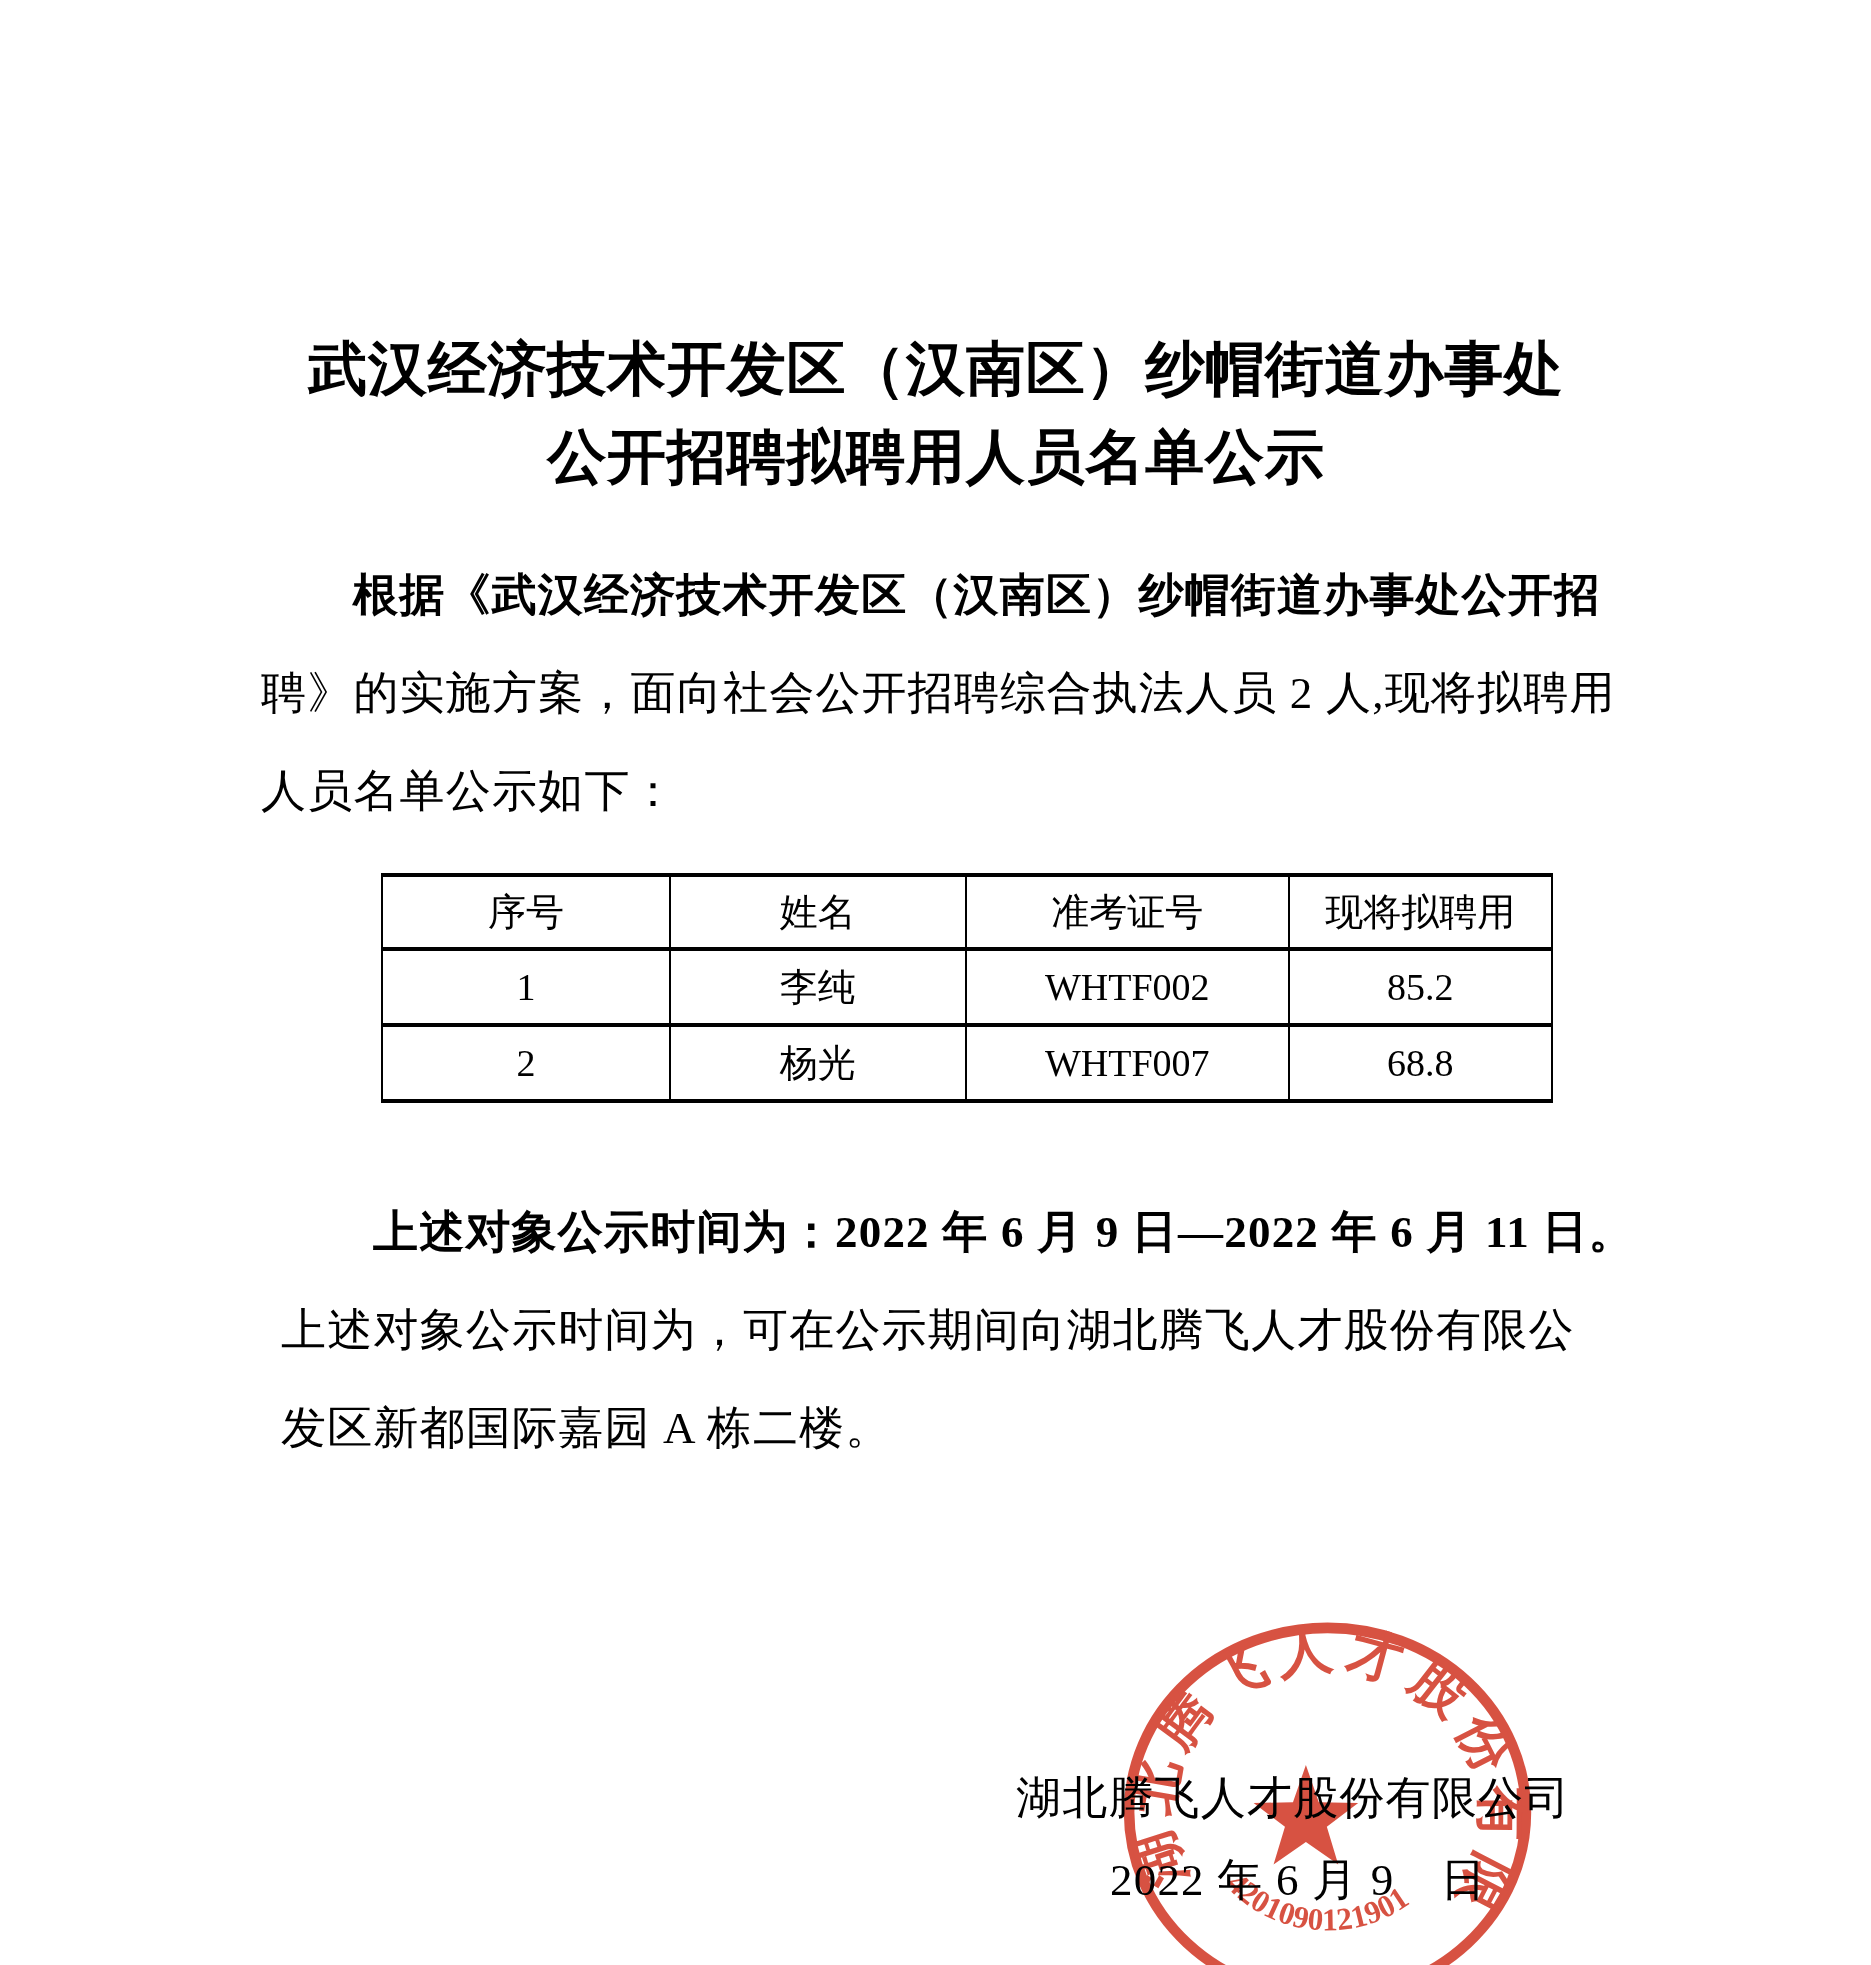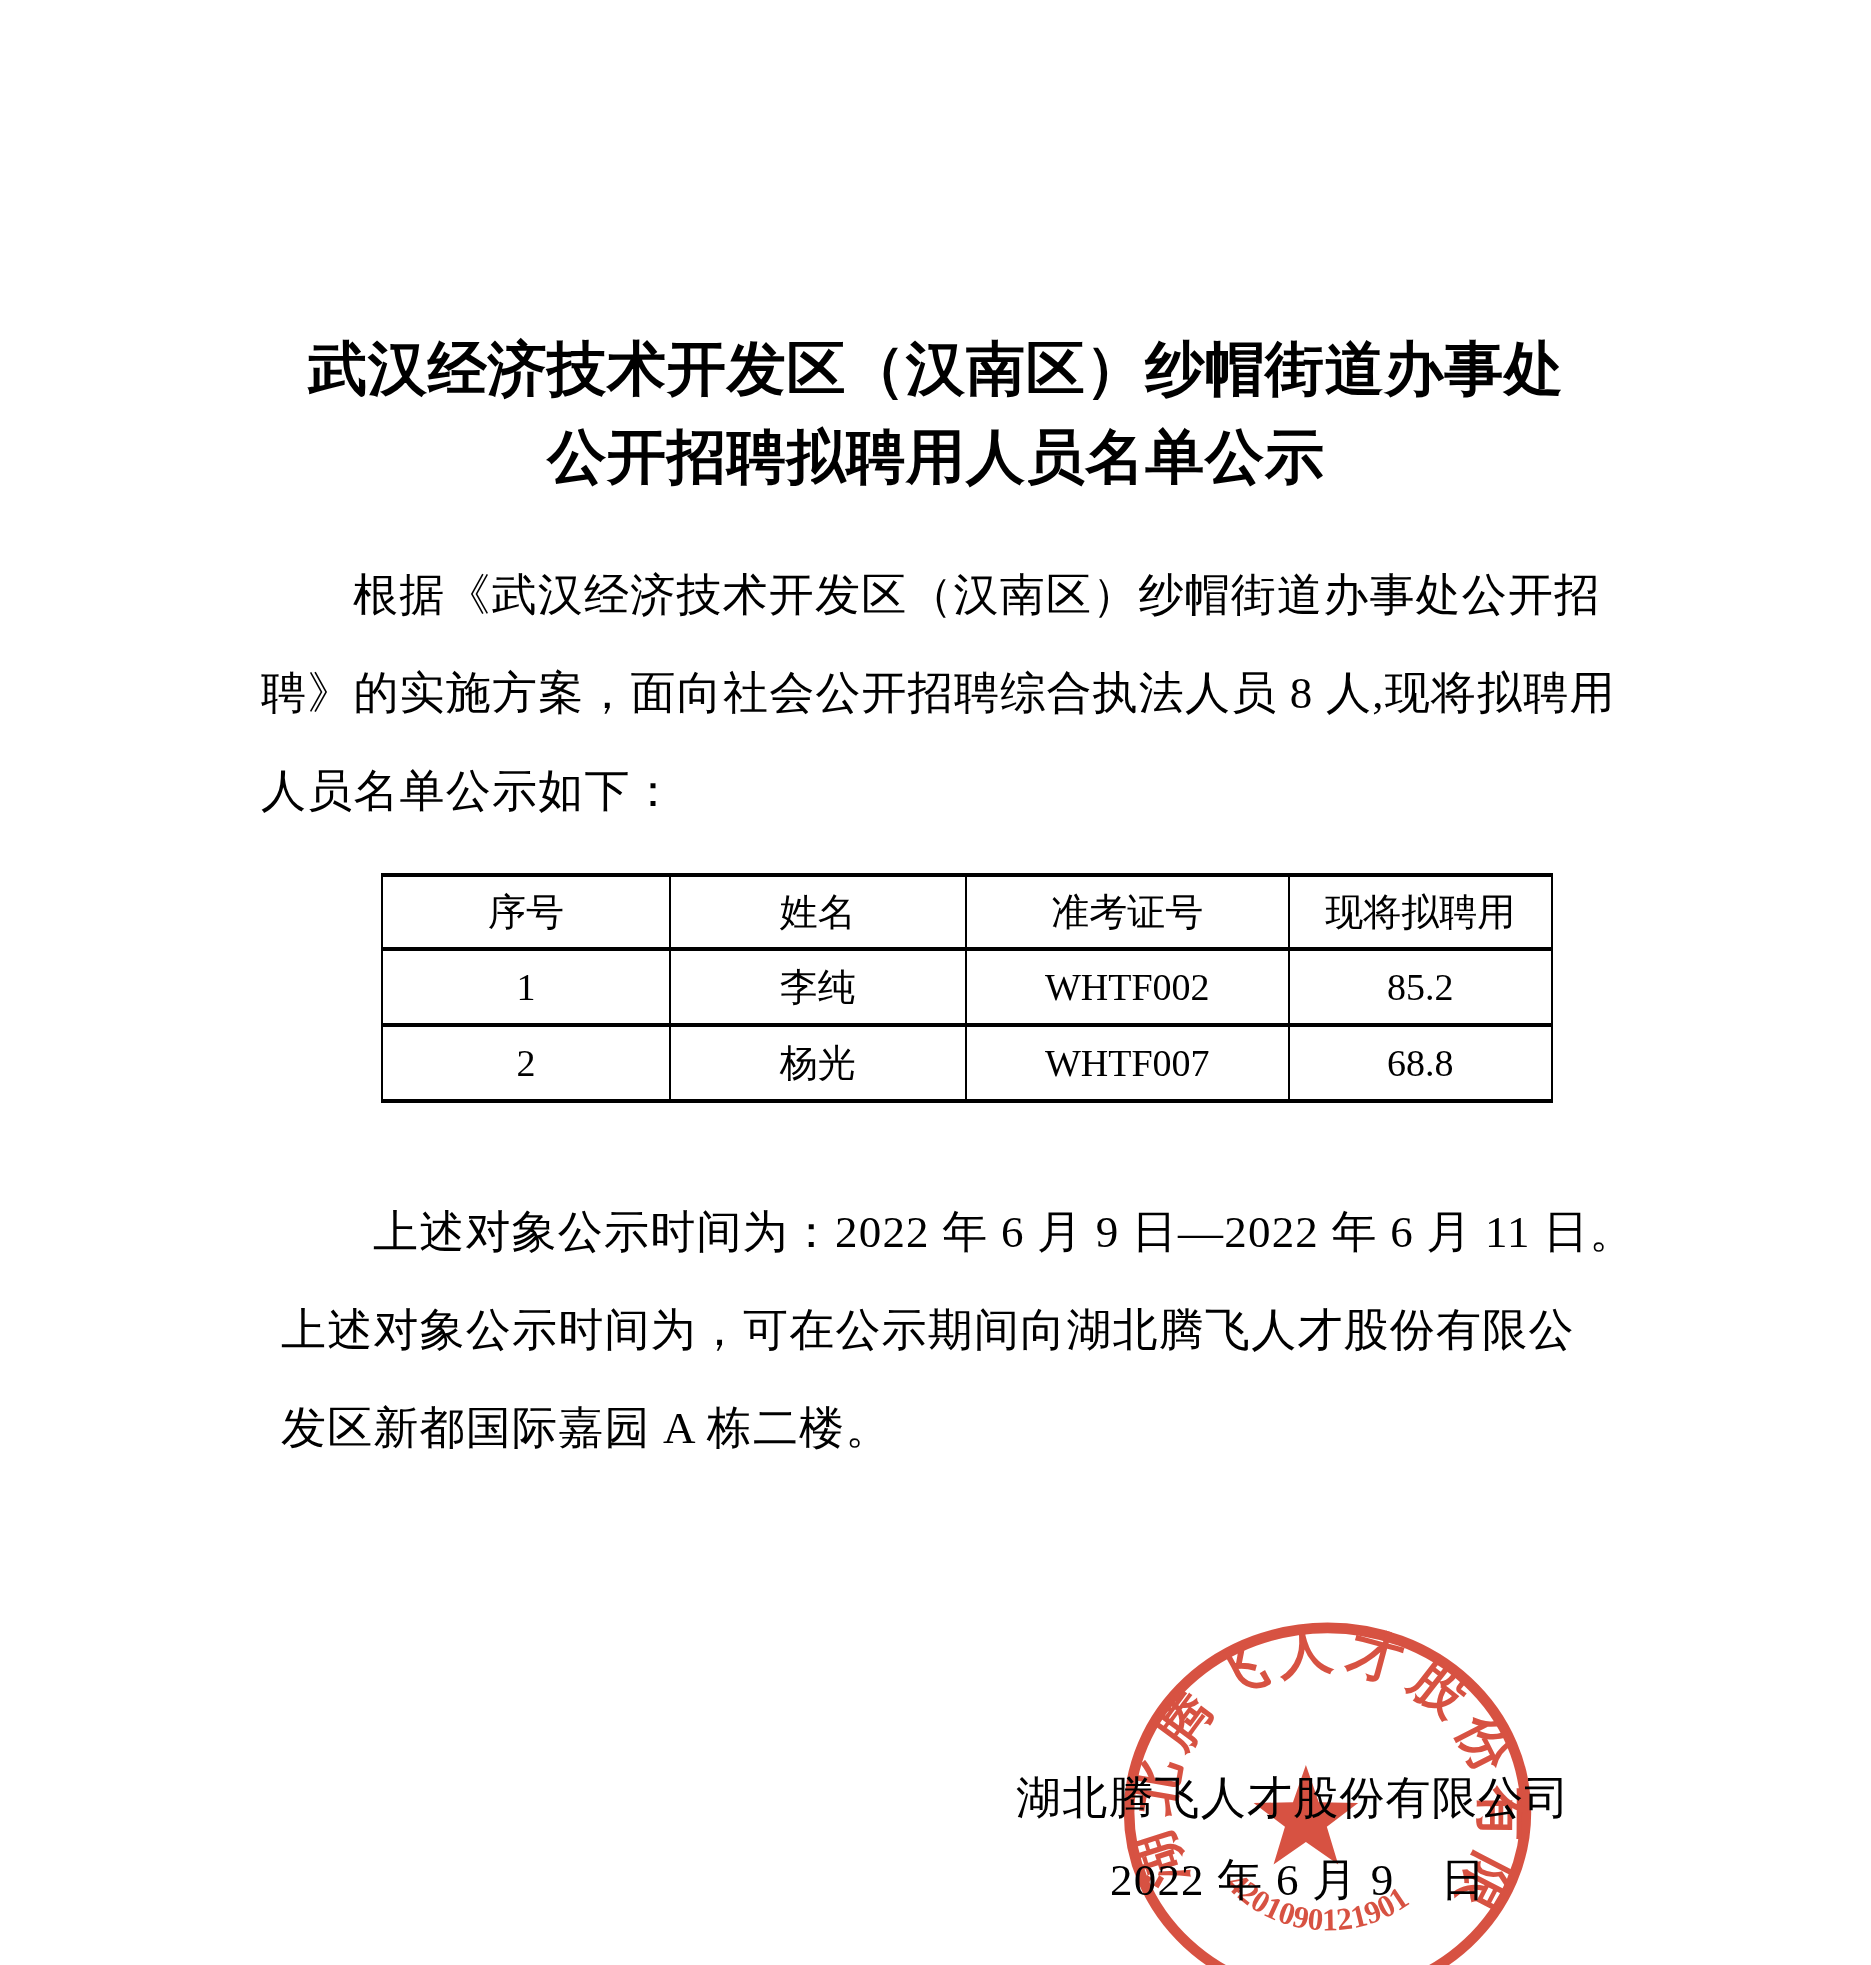--- a/index.html
+++ b/index.html
@@ -29,21 +29,21 @@
     left: 261px;
     width: 1360px;
     font-size: 45px;
     line-height: 98px;
     letter-spacing: 1.2px;
     white-space: nowrap;
   }
   #para1 { top: 546px; }
   #para2 { top: 1183px; margin-left: 20px; }
   .para .line { height: 98px; }
-  .para .indent { padding-left: 92px; }
+  .para .indent { padding-left: 92px; font-weight: bold; }
   .score-table {
     position: absolute;
     left: 381px;
     top: 865px;
     width: 1172px;
     border-collapse: collapse;
     table-layout: fixed;
     font-size: 38px;
     margin-top: 8px;
   }
@@ -88,21 +88,21 @@
 </head>
 <body>
 
 <div class="page">
 
   <div class="doc-title" id="title-line1">武汉经济技术开发区（汉南区）纱帽街道办事处</div>
   <div class="doc-title" id="title-line2">公开招聘拟聘用人员名单公示</div>
 
   <div class="para" id="para1">
     <div class="line indent">根据《武汉经济技术开发区（汉南区）纱帽街道办事处公开招</div>
-    <div class="line">聘》的实施方案，面向社会公开招聘综合执法人员 8 人,现将拟聘用</div>
+    <div class="line">聘》的实施方案，面向社会公开招聘综合执法人员 2 人,现将拟聘用</div>
     <div class="line">人员名单公示如下：</div>
   </div>
 
   <table class="score-table">
     <colgroup>
       <col class="col-no">
         <col class="col-name">
         <col class="col-id">
         <col class="col-sc">
     </colgroup>

